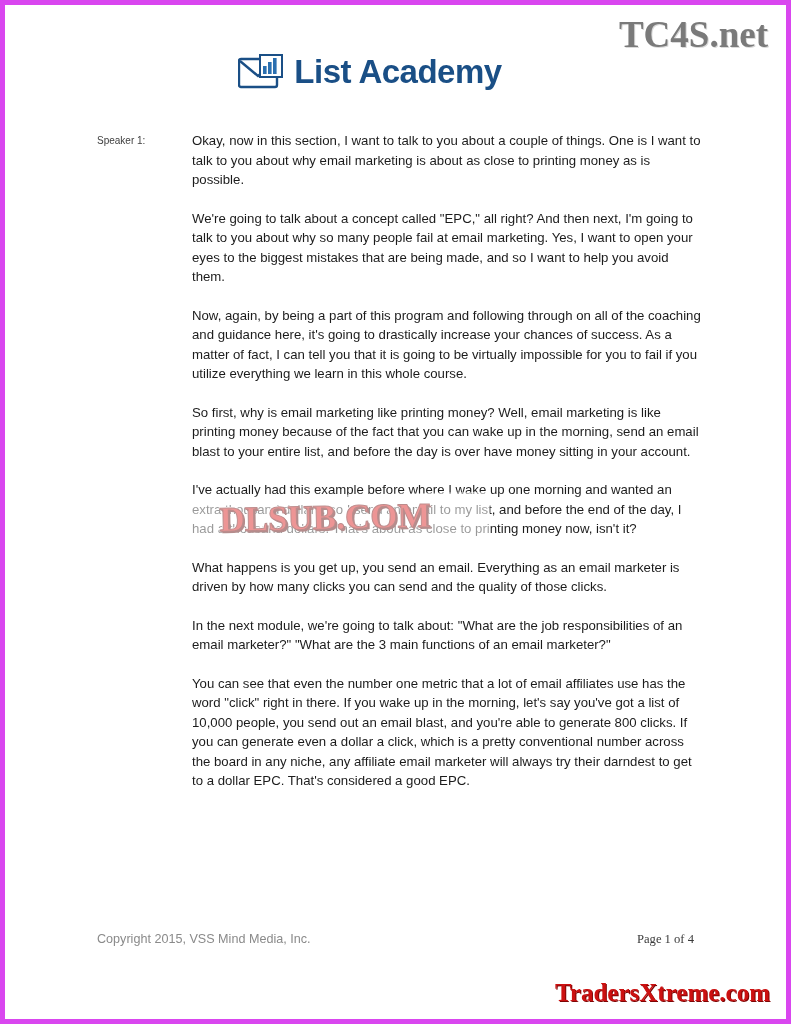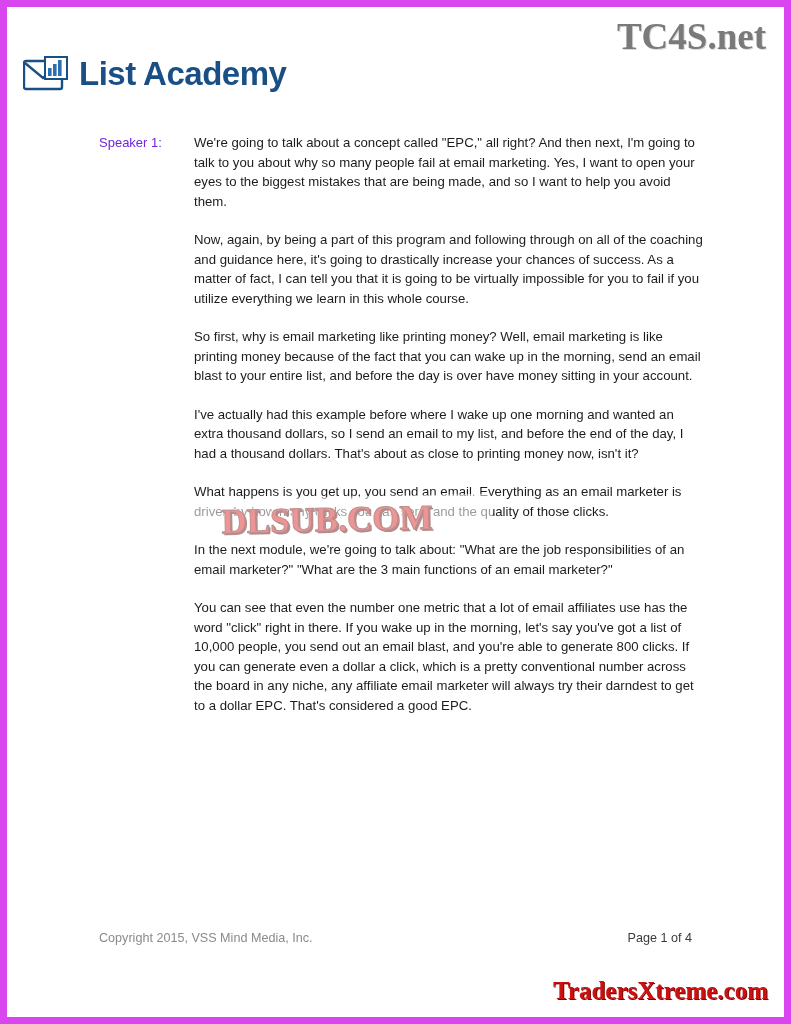--- a/index.html
+++ b/index.html
@@ -16,44 +16,44 @@
   }
 
   
   .page-frame {
     position: absolute;
     left: 0;
     top: 0;
     width: 791px;
     height: 1024px;
     box-sizing: border-box;
-    border: 7px solid #d946ef;
+    border: 5px solid #d946ef;
     background: #ffffff;
   }
 
   
   .tc4s-watermark {
     position: absolute;
     right: 18px;
     top: 8px;
     font-family: "Liberation Serif", serif;
     font-weight: bold;
     font-size: 37px;
     color: #7a7a7a;
     letter-spacing: 0px;
     text-shadow: 1px 1px 0 #d9d9d9;
   }
 
   
   .logo-block {
     position: absolute;
-    left: 16px;
+    left: 0;
     top: 48px;
     width: 730px;
-    text-align: left;
+    text-align: center;
   }
   .logo-inner {
     display: inline-flex;
     align-items: center;
     gap: 10px;
   }
   .logo-mark {
     width: 46px;
     height: 38px;
     position: relative;
@@ -74,22 +74,22 @@
     top: 126px;
     width: 791px;
   }
   .speaker-row {
     display: flex;
     padding: 0 92px 0 92px;
   }
   .speaker-label {
     width: 95px;
     flex: 0 0 95px;
-    font-size: 13px;
-    color: #6d28d9;
+    font-size: 10px;
+    color: #404040;
     line-height: 19.5px;
   }
   .speaker-body {
     flex: 1 1 auto;
     max-width: 515px;
   }
   .para {
     font-size: 13.2px;
     line-height: 19.5px;
     color: #1c1c1c;
@@ -143,21 +143,21 @@
     gap: 14px;
   }
   .copyright {
     font-size: 12.6px;
     color: #8a8a8a;
     font-family: "Liberation Sans", sans-serif;
   }
   .page-number {
     font-size: 12.6px;
     color: #3a3a3a;
-    font-family: Liberation Sans, sans-serif;
+    font-family: Liberation Serif, serif;
   }
 
   
   .tx-watermark {
     position: absolute;
     right: 16px;
     bottom: 12px;
     font-family: "Liberation Serif", serif;
     font-weight: bold;
     font-size: 25px;
@@ -186,20 +186,21 @@
         </svg>
       </span>
       <span class="logo-text">List Academy</span>
     </span>
   </div>
 
   <div class="transcript">
     <div class="speaker-row">
       <div class="speaker-label">Speaker 1:</div>
       <div class="speaker-body">
+        <p class="para">Okay, now in this section, I want to talk to you about a couple of things. One is I want to talk to you about why email marketing is about as close to printing money as is possible.</p>
         <p class="para">We're going to talk about a concept called "EPC," all right? And then next, I'm going to talk to you about why so many people fail at email marketing. Yes, I want to open your eyes to the biggest mistakes that are being made, and so I want to help you avoid them.</p>
         <p class="para">Now, again, by being a part of this program and following through on all of the coaching and guidance here, it's going to drastically increase your chances of success. As a matter of fact, I can tell you that it is going to be virtually impossible for you to fail if you utilize everything we learn in this whole course.</p>
         <p class="para">So first, why is email marketing like printing money? Well, email marketing is like printing money because of the fact that you can wake up in the morning, send an email blast to your entire list, and before the day is over have money sitting in your account.</p>
         <p class="para"> I've actually had this example before where I wake up one morning and wanted an extra thousand dollars, so I send an email to my list, and before the end of the day, I had a thousand dollars. That's about as close to printing money now, isn't it?</p>
         <p class="para">What happens is you get up, you send an email. Everything as an email marketer is driven by how many clicks you can send and the quality of those clicks.</p>
         <p class="para">In the next module, we're going to talk about: "What are the job responsibilities of an email marketer?" "What are the 3 main functions of an email marketer?"</p>
         <p class="para">You can see that even the number one metric that a lot of email affiliates use has the word "click" right in there. If you wake up in the morning, let's say you've got a list of 10,000 people, you send out an email blast, and you're able to generate 800 clicks. If you can generate even a dollar a click, which is a pretty conventional number across the board in any niche, any affiliate email marketer will always try their darndest to get to a dollar EPC. That's considered a good EPC.</p>
       </div>
     </div>
   </div>

